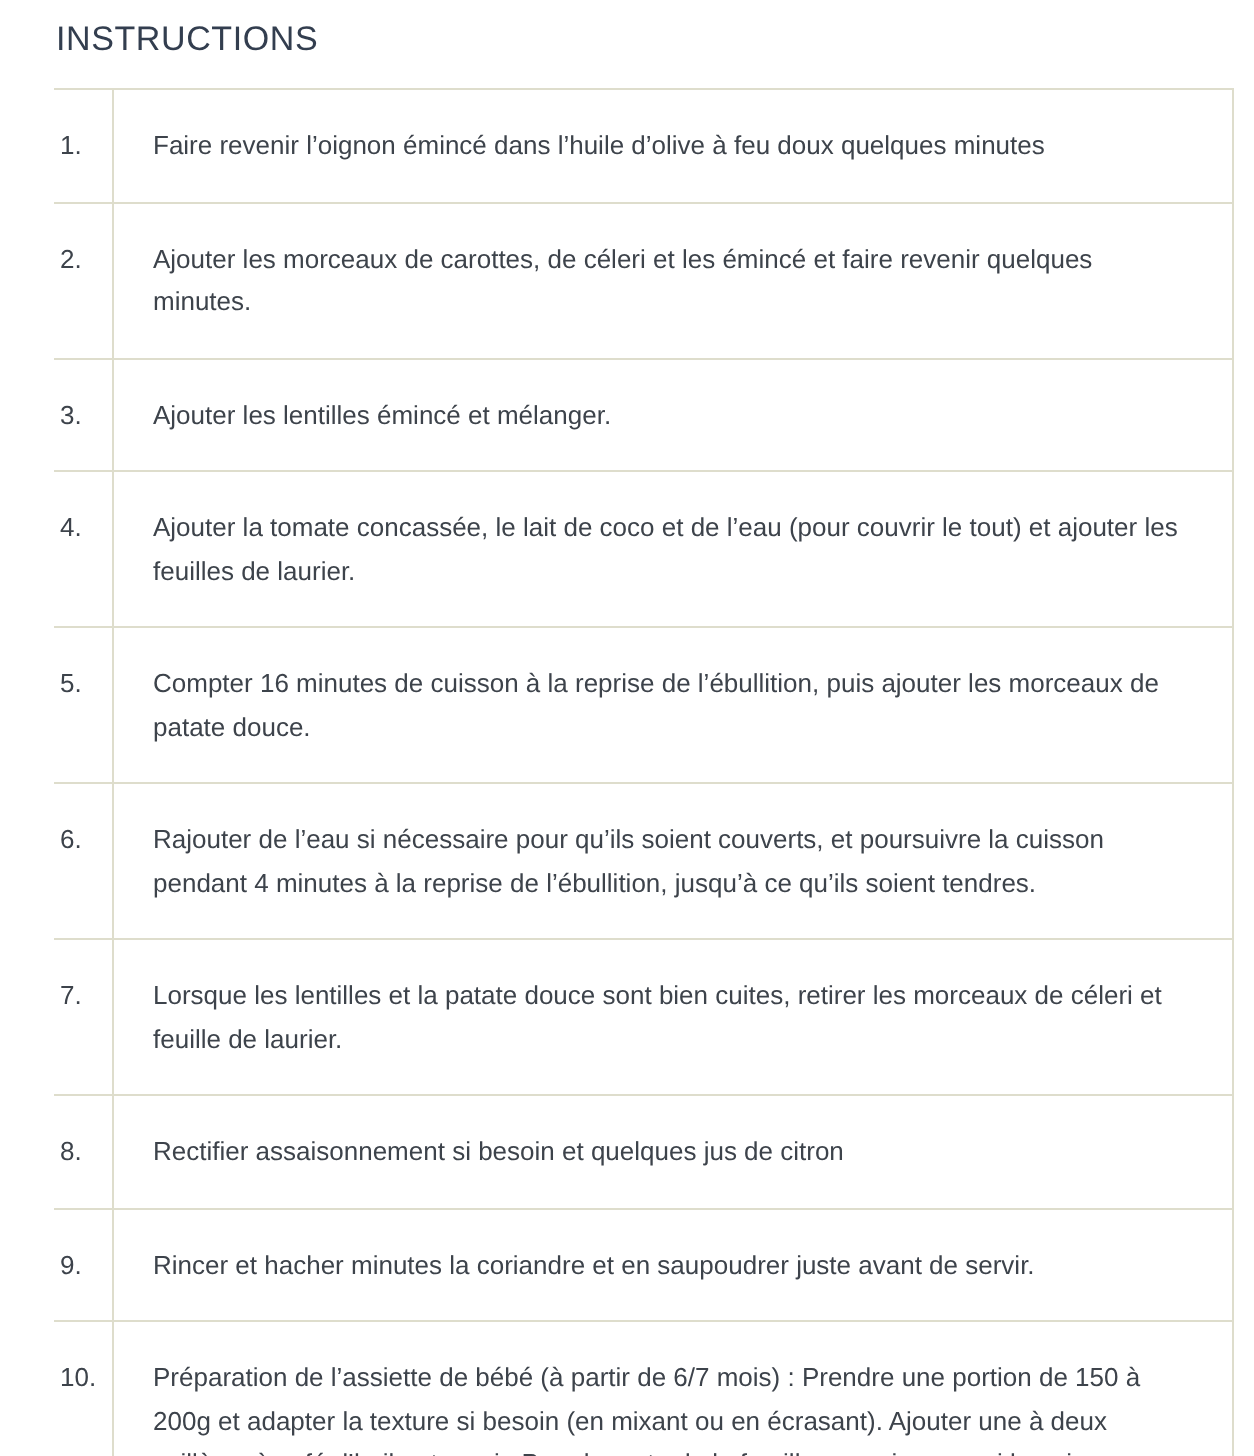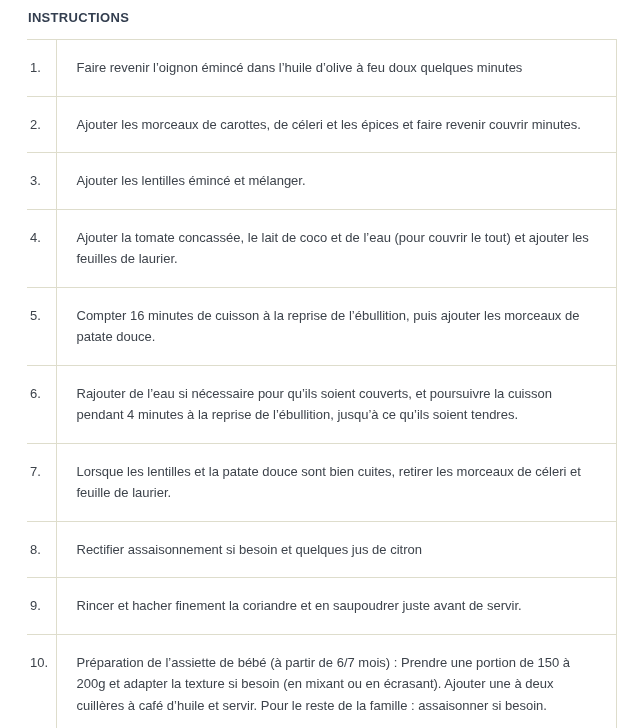--- a/index.html
+++ b/index.html
@@ -5,22 +5,22 @@
   * { margin: 0; padding: 0; box-sizing: border-box; }
   html, body {
     width: 627px;
     height: 728px;
     background: var(--bg-color, #ffffff);
     overflow: hidden;
     font-family: "Liberation Sans", "DejaVu Sans", sans-serif;
   }
   .page-title {
     margin: 10px 0 0 28px;
-    font-size: 13px;
-    font-weight: 700;
+    font-size: 17px;
+    font-weight: 400;
     letter-spacing: 0.3px;
     color: var(--title-color, #333e4f);
   }
   table.instructions {
     margin: 14px 0 0 27px;
     width: 590px;
     border-collapse: collapse;
     table-layout: fixed;
   }
   table.instructions tr {
@@ -49,21 +49,21 @@
 <h2 class="page-title">INSTRUCTIONS</h2>
 
 <table class="instructions">
   <tbody>
       <tr>
     <td class="step-number">1.</td>
     <td class="step-text">Faire revenir l’oignon émincé dans l’huile d’olive à feu doux quelques minutes</td>
   </tr>
       <tr>
     <td class="step-number">2.</td>
-    <td class="step-text">Ajouter les morceaux de carottes, de céleri et les épices et faire revenir couvrir minutes.</td>
+    <td class="step-text">Ajouter les morceaux de carottes, de céleri et les émincé et faire revenir quelques minutes.</td>
   </tr>
       <tr>
     <td class="step-number">3.</td>
     <td class="step-text">Ajouter les lentilles émincé et mélanger.</td>
   </tr>
       <tr>
     <td class="step-number">4.</td>
     <td class="step-text">Ajouter la tomate concassée, le lait de coco et de l’eau (pour couvrir le tout) et ajouter les feuilles de laurier.</td>
   </tr>
       <tr>
@@ -77,20 +77,20 @@
       <tr>
     <td class="step-number">7.</td>
     <td class="step-text">Lorsque les lentilles et la patate douce sont bien cuites, retirer les morceaux de céleri et feuille de laurier.</td>
   </tr>
       <tr>
     <td class="step-number">8.</td>
     <td class="step-text">Rectifier assaisonnement si besoin et quelques jus de citron</td>
   </tr>
       <tr>
     <td class="step-number">9.</td>
-    <td class="step-text">Rincer et hacher finement la coriandre et en saupoudrer juste avant de servir.</td>
+    <td class="step-text">Rincer et hacher minutes la coriandre et en saupoudrer juste avant de servir.</td>
   </tr>
       <tr>
     <td class="step-number">10.</td>
     <td class="step-text">Préparation de l’assiette de bébé (à partir de 6/7 mois) : Prendre une portion de 150 à 200g et adapter la texture si besoin (en mixant ou en écrasant). Ajouter une à deux cuillères à café d’huile et servir. Pour le reste de la famille : assaisonner si besoin.</td>
   </tr>
     </tbody>
 </table>
 
 </body></html>

